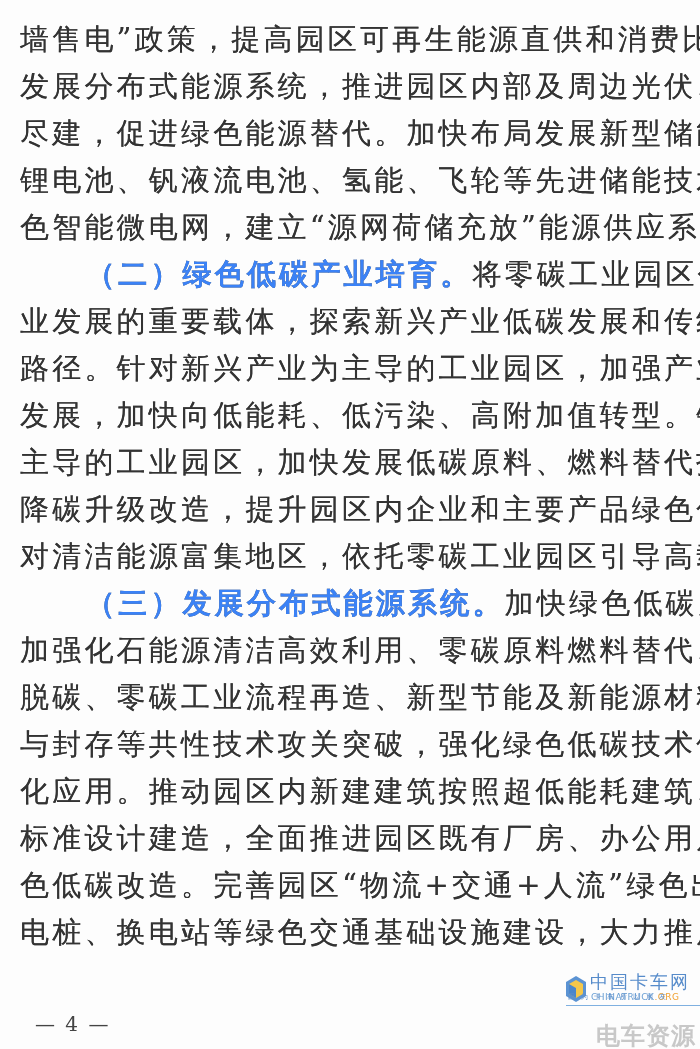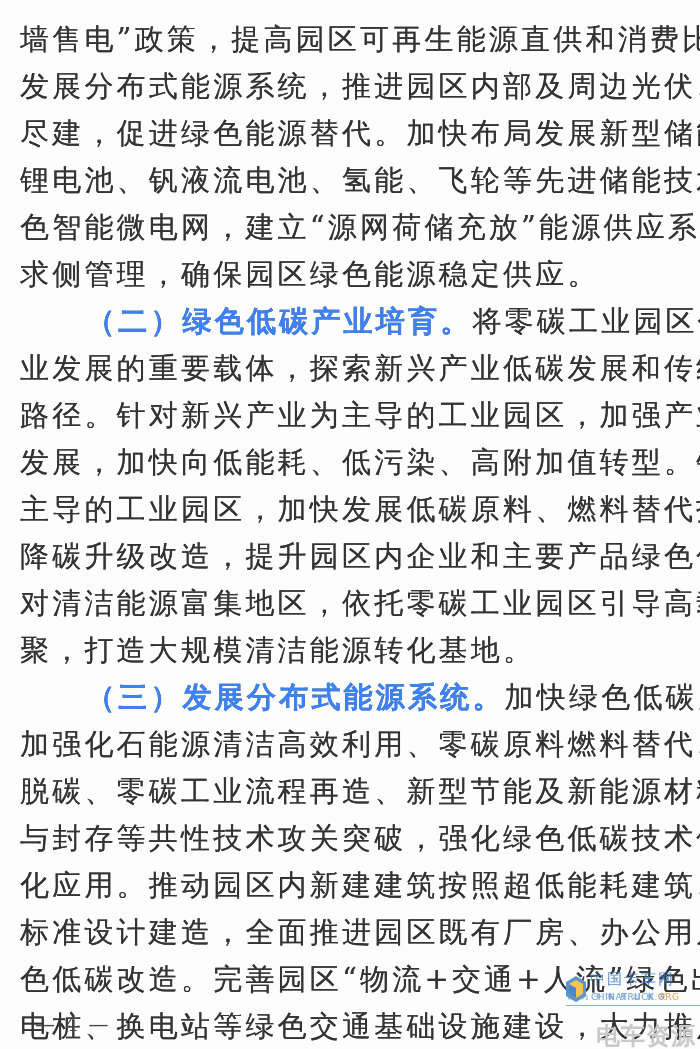--- a/index.html
+++ b/index.html
@@ -18,48 +18,46 @@
     text-shadow: 0 0 0.6px #555;
   }
   .line.indent { padding-left: 66px; }
   .heading { font-weight: bold; color: #3b82f6; }
   .page-number {
     position: absolute; left: 35px; top: 1012px;
     font-size: 20px; color: #444; letter-spacing: 2px;
   }
   .wm { position: absolute; left: 566px; top: 968px; width: 134px; height: 81px; }
   .wm-logo { position: absolute; left: 0; top: 8px; width: 20px; height: 26px; }
-  .wm-cn { position: absolute; left: 24px; top: 2px; font-size: 15px; color: #3a78c2; letter-spacing: 2px; opacity: 0.85; }
+  .wm-cn { position: absolute; left: 24px; top: 2px; font-size: 18px; color: #3a78c2; letter-spacing: 2px; opacity: 0.85; }
   .wm-en { position: absolute; left: 25px; top: 24px; font-family: "DejaVu Sans", sans-serif; font-size: 9px; color: #6a9fd4; letter-spacing: 0.5px; }
   .wm-en .org { color: #f0a030; text-align: center; }
   .wm-rule { position: absolute; left: 0; top: 37px; width: 134px; height: 1px; background: #7fb0e0; }
   .wm-slogan { position: absolute; left: 2px; top: 24px; font-size: 7px; color: #5f8fc9; letter-spacing: 6px; }
   .wm-res { position: absolute; left: 30px; top: 52px; font-family: "DejaVu Sans", sans-serif; font-size: 24px; color: #c8c8c8; letter-spacing: 1px; font-weight: bold; }
 </style>
 </head>
 <body>
 
 <div class="page">
   <div class="lines">
     <div class="line">墙售电”政策，提高园区可再生能源直供和消费比例。因地制宜</div>
     <div class="line">发展分布式能源系统，推进园区内部及周边光伏、风电资源应建</div>
     <div class="line">尽建，促进绿色能源替代。加快布局发展新型储能，规模化应用</div>
     <div class="line">锂电池、钒液流电池、氢能、飞轮等先进储能技术。大力发展绿</div>
     <div class="line">色智能微电网，建立“源网荷储充放”能源供应系统，强化电力需</div>
-    <div class="line">求侧管理，确保园区绿色能源稳定供应。</div>
 
     <div class="line indent"><span class="heading">（二）绿色低碳产业培育。</span><span>将零碳工业园区作为绿色低碳产</span></div>
 
     <div class="line">业发展的重要载体，探索新兴产业低碳发展和传统产业深度脱碳</div>
     <div class="line">路径。针对新兴产业为主导的工业园区，加强产业延链补链强链</div>
     <div class="line">发展，加快向低能耗、低污染、高附加值转型。针对传统产业为</div>
     <div class="line">主导的工业园区，加快发展低碳原料、燃料替代技术，推动节能</div>
     <div class="line">降碳升级改造，提升园区内企业和主要产品绿色低碳竞争力。针</div>
     <div class="line">对清洁能源富集地区，依托零碳工业园区引导高载能产业转移集</div>
-    <div class="line">聚，打造大规模清洁能源转化基地。</div>
 
     <div class="line indent"><span class="heading">（三）发展分布式能源系统。</span><span>加快绿色低碳关键核心技术攻关，</span></div>
 
     <div class="line">加强化石能源清洁高效利用、零碳原料燃料替代、生产工艺深度</div>
     <div class="line">脱碳、零碳工业流程再造、新型节能及新能源材料、碳捕集利用</div>
     <div class="line">与封存等共性技术攻关突破，强化绿色低碳技术供给，促进产业</div>
     <div class="line">化应用。推动园区内新建建筑按照超低能耗建筑、近零能耗建筑</div>
     <div class="line">标准设计建造，全面推进园区既有厂房、办公用房和生活用房绿</div>
     <div class="line">色低碳改造。完善园区“物流+交通+人流”绿色出行体系，加快充</div>
     <div class="line">电桩、换电站等绿色交通基础设施建设，大力推广电动、氢燃料</div>

